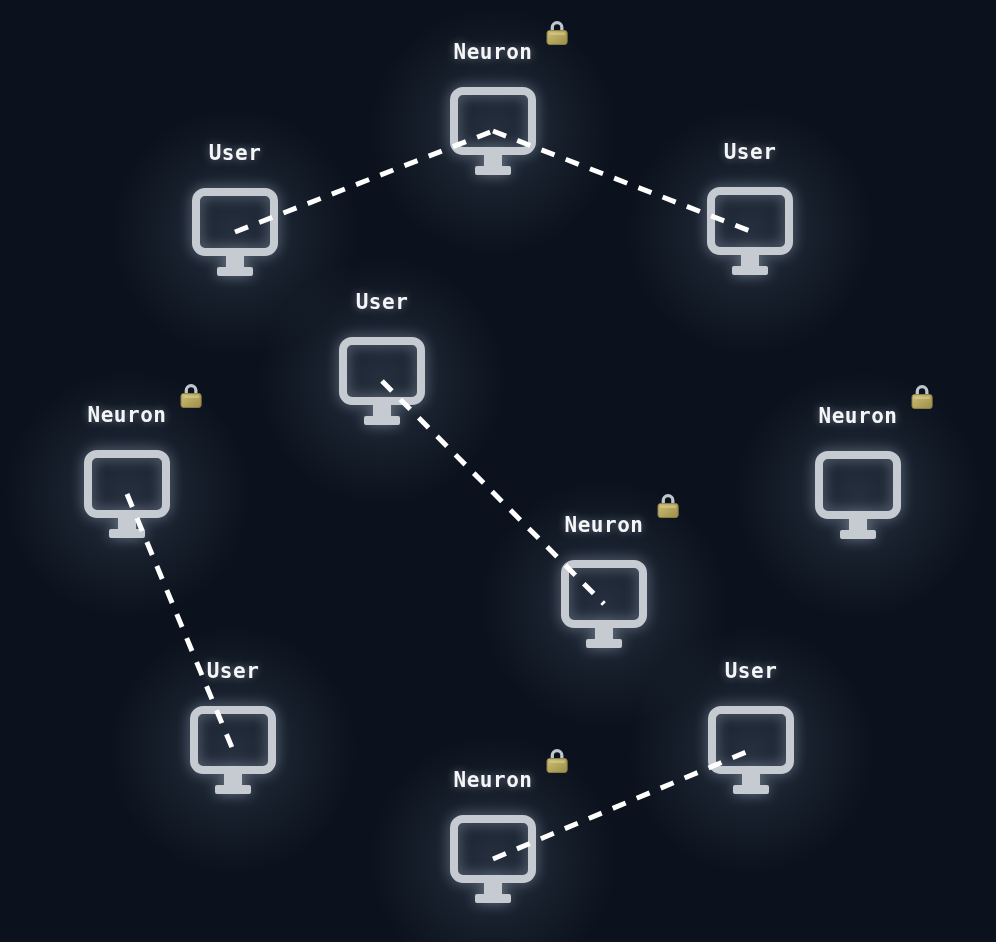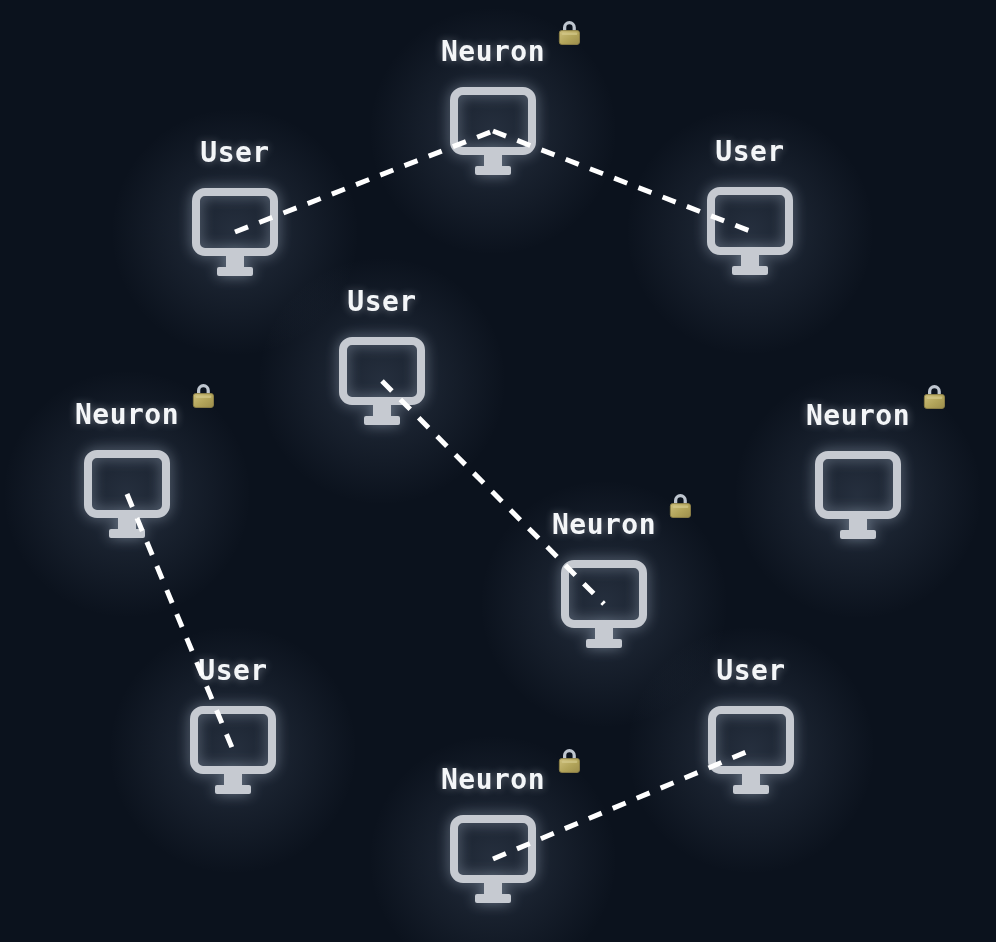--- a/index.html
+++ b/index.html
@@ -44,21 +44,21 @@
     position:absolute;
     bottom:calc(100% + 23px);
     left:50%;
     transform:translateX(-50%);
     white-space:nowrap;
     z-index:2;
   }
   .label{
     display:block;
     font-weight:bold;
-    font-size:28px;
+    font-size:21px;
     line-height:24px;
     letter-spacing:0.5px;
     color:var(--label);
     text-shadow:0 0 9px rgba(235,242,255,0.40);
     margin-top:28px;
   }
   .lock{
     position:absolute;
     left:calc(100% + 13px);
     top:7px;

